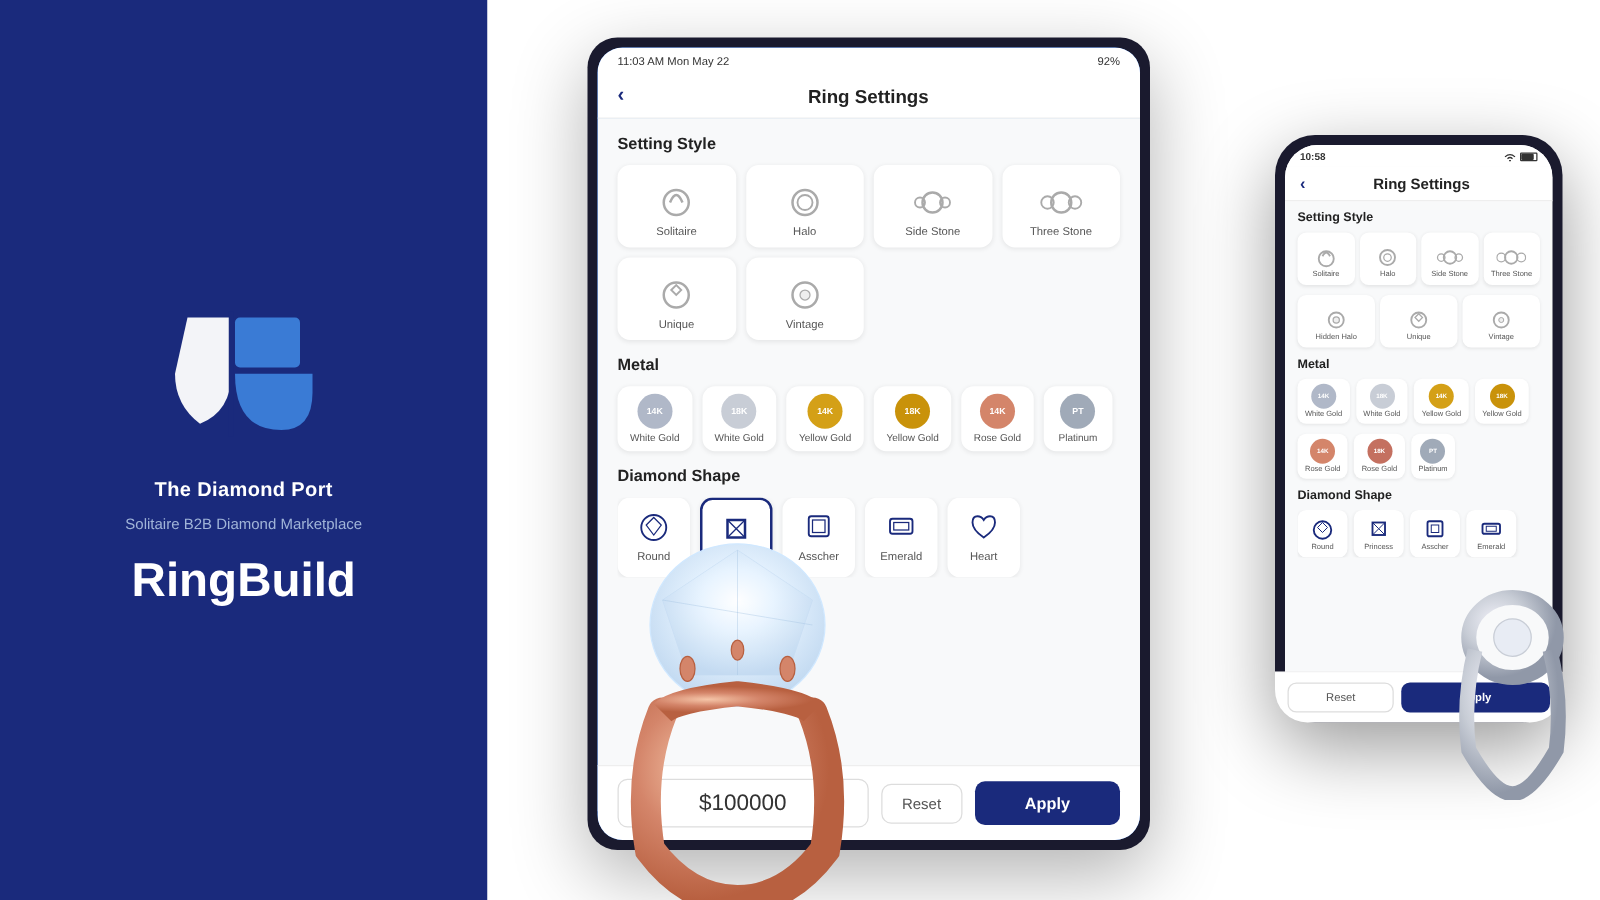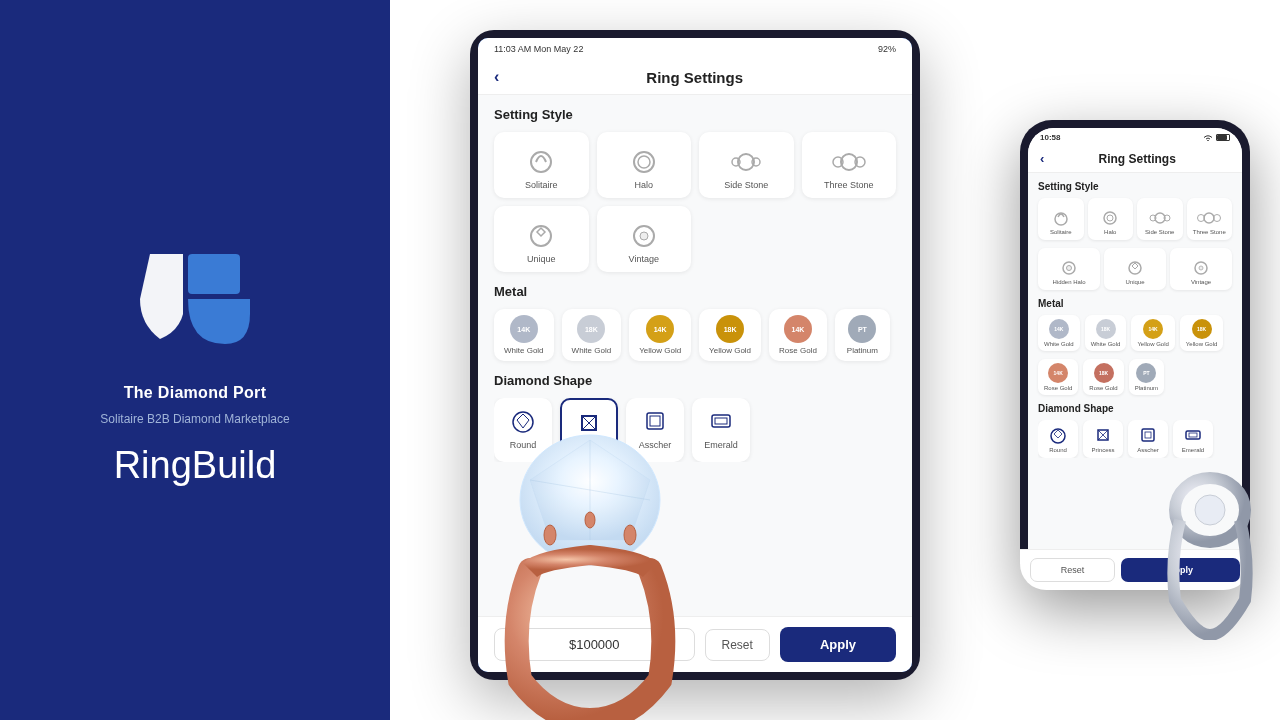--- a/index.html
+++ b/index.html
@@ -47,21 +47,21 @@
 
     .brand-subtitle {
       color: #a0b4d8;
       font-size: 12px;
       font-weight: 400;
     }
 
     .product-name {
       color: white;
       font-size: 38px;
-      font-weight: 400;
+      font-weight: 700;
       margin-top: 8px;
     }
 
     
     .right-panel {
       flex: 1;
       height: 720px;
       background: white;
       position: relative;
       overflow: hidden;
@@ -78,21 +78,21 @@
       border-radius: 24px;
       padding: 8px;
       box-shadow: 0 20px 60px rgba(0,0,0,0.3);
       z-index: 2;
     }
 
     .tablet-screen {
       width: 100%;
       height: 100%;
       background: #3b82f6;
-      border-radius: 10px;
+      border-radius: 20px;
       overflow: hidden;
       position: relative;
     }
 
     .tablet-status-bar {
       background: white;
       padding: 6px 16px;
       display: flex;
       justify-content: space-between;
       align-items: center;
@@ -247,21 +247,21 @@
       gap: 10px;
       align-items: center;
       border-top: 1px solid #eee;
     }
 
     .price-input {
       flex: 1;
       border: 1px solid #ddd;
       border-radius: 8px;
       padding: 8px 12px;
-      font-size: 13px;
+      font-size: 18px;
       color: #333;
       text-align: center;
     }
 
     .reset-btn {
       border: 1px solid #ddd;
       background: white;
       border-radius: 8px;
       padding: 8px 16px;
       font-size: 12px;
@@ -275,21 +275,21 @@
       border-radius: 8px;
       padding: 10px 40px;
       font-size: 13px;
       font-weight: 600;
     }
 
     
     .phone-mockup {
       position: absolute;
       right: 30px;
-      top: 120px;
+      top: 108px;
       width: 230px;
       height: 470px;
       background: #1a1a2e;
       border-radius: 32px;
       padding: 8px;
       box-shadow: 0 20px 60px rgba(0,0,0,0.4);
       z-index: 5;
     }
 
     .phone-screen {
@@ -659,20 +659,26 @@
                 <rect x="10" y="10" width="10" height="10" fill="none" stroke="#1a2a7c" stroke-width="1"></rect>
               </svg>
             <span class="diamond-label">Asscher</span>
           </div>
           <div class="diamond-item">
             <svg class="diamond-shape-icon" viewBox="0 0 30 30">
                 <rect x="6" y="9" width="18" height="12" rx="2" fill="none" stroke="#1a2a7c" stroke-width="1.5"></rect>
                 <rect x="9" y="12" width="12" height="6" fill="none" stroke="#1a2a7c" stroke-width="1"></rect>
               </svg>
             <span class="diamond-label">Emerald</span>
+          </div>
+          <div class="diamond-item">
+            <svg class="diamond-shape-icon" viewBox="0 0 30 30">
+                <path d="M15 24 Q6 18 6 12 Q6 7 10 7 Q13 7 15 10 Q17 7 20 7 Q24 7 24 12 Q24 18 15 24 Z" fill="none" stroke="#1a2a7c" stroke-width="1.5"></path>
+              </svg>
+            <span class="diamond-label">Heart</span>
           </div>
         </div>
       </div>
 
       <div class="bottom-bar">
         <div class="price-input">$100000</div>
         <button class="reset-btn">Reset</button>
         <button class="apply-btn">Apply</button>
       </div>
     </div>

